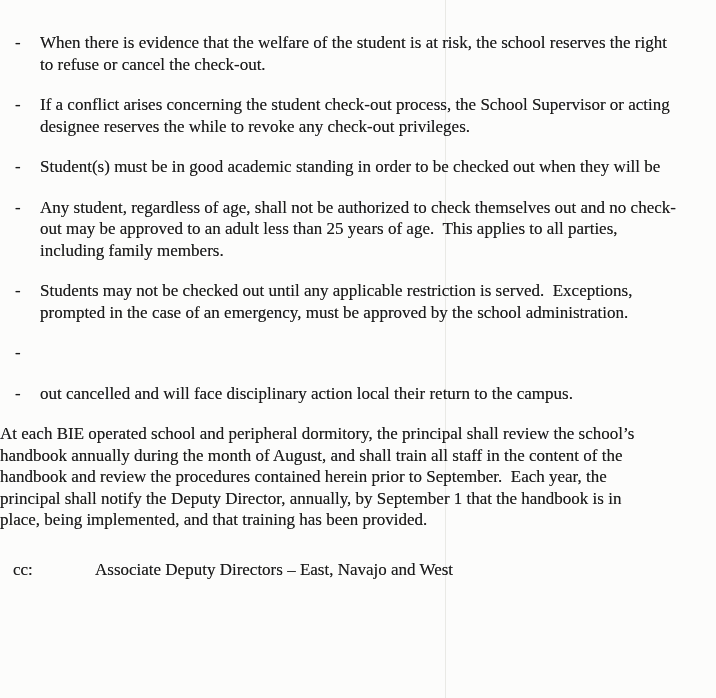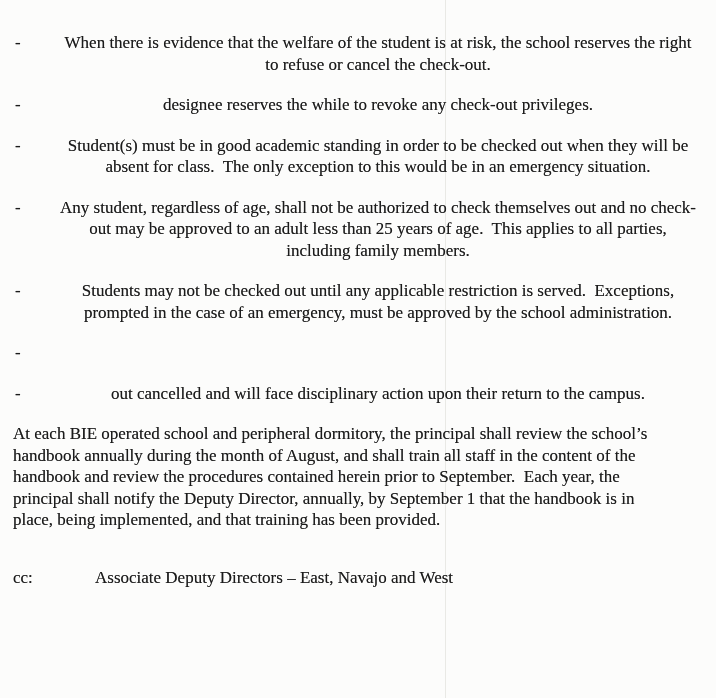--- a/index.html
+++ b/index.html
@@ -33,29 +33,28 @@
   }
   .bullet {
     display: flex;
     margin-bottom: 19px;
   }
   .bullet .marker {
     flex: 0 0 25px;
     padding-left: 15px;
     white-space: pre;
   }
-  .bullet .lines { flex: 1 1 auto; text-align: center; }
+  .bullet .lines { flex: 1 1 auto; }
   .ln { white-space: pre; }
   .body-paragraph {
-    padding-left: 13px;
     margin-bottom: 0;
   }
   .cc-block {
     display: flex;
-    margin-top: 36px;
+    margin-top: 28px;
     padding-left: 13px;
   }
   .cc-label { flex: 0 0 82px; white-space: pre; }
   .cc-entries { flex: 1 1 auto; }
 </style>
 </head>
 <body>
 
 <div class="page">
   <div class="scan-line"></div>
@@ -66,29 +65,29 @@
       <span class="marker">-</span>
       <div class="lines">
         <div class="ln">When there is evidence that the welfare of the student is at risk, the school reserves the right</div>
         <div class="ln">to refuse or cancel the check-out.</div>
       </div>
     </div>
 
     <div class="bullet">
       <span class="marker">-</span>
       <div class="lines">
+        <div class="ln">If a conflict arises concerning the student check-out process, the School Supervisor or acting</div>
         <div class="ln">designee reserves the while to revoke any check-out privileges.</div>
       </div>
     </div>
 
     <div class="bullet">
       <span class="marker">-</span>
       <div class="lines">
         <div class="ln">Student(s) must be in good academic standing in order to be checked out when they will be</div>
-        <div class="ln">absent for class.  The only exception to this would be in an emergency situation.</div>
       </div>
     </div>
 
     <div class="bullet">
       <span class="marker">-</span>
       <div class="lines">
         <div class="ln">Any student, regardless of age, shall not be authorized to check themselves out and no check-</div>
         <div class="ln">out may be approved to an adult less than 25 years of age.  This applies to all parties,</div>
         <div class="ln">including family members.</div>
       </div>
@@ -104,21 +103,21 @@
 
     <div class="bullet">
       <span class="marker">-</span>
       <div class="lines">
       </div>
     </div>
 
     <div class="bullet">
       <span class="marker">-</span>
       <div class="lines">
-        <div class="ln">out cancelled and will face disciplinary action upon their return to the campus.</div>
+        <div class="ln">out cancelled and will face disciplinary action local their return to the campus.</div>
       </div>
     </div>
 
     <div class="body-paragraph">
       <div class="ln">At each BIE operated school and peripheral dormitory, the principal shall review the school’s</div>
       <div class="ln">handbook annually during the month of August, and shall train all staff in the content of the</div>
       <div class="ln">handbook and review the procedures contained herein prior to September.  Each year, the</div>
       <div class="ln">principal shall notify the Deputy Director, annually, by September 1 that the handbook is in</div>
       <div class="ln">place, being implemented, and that training has been provided.</div>
     </div>

